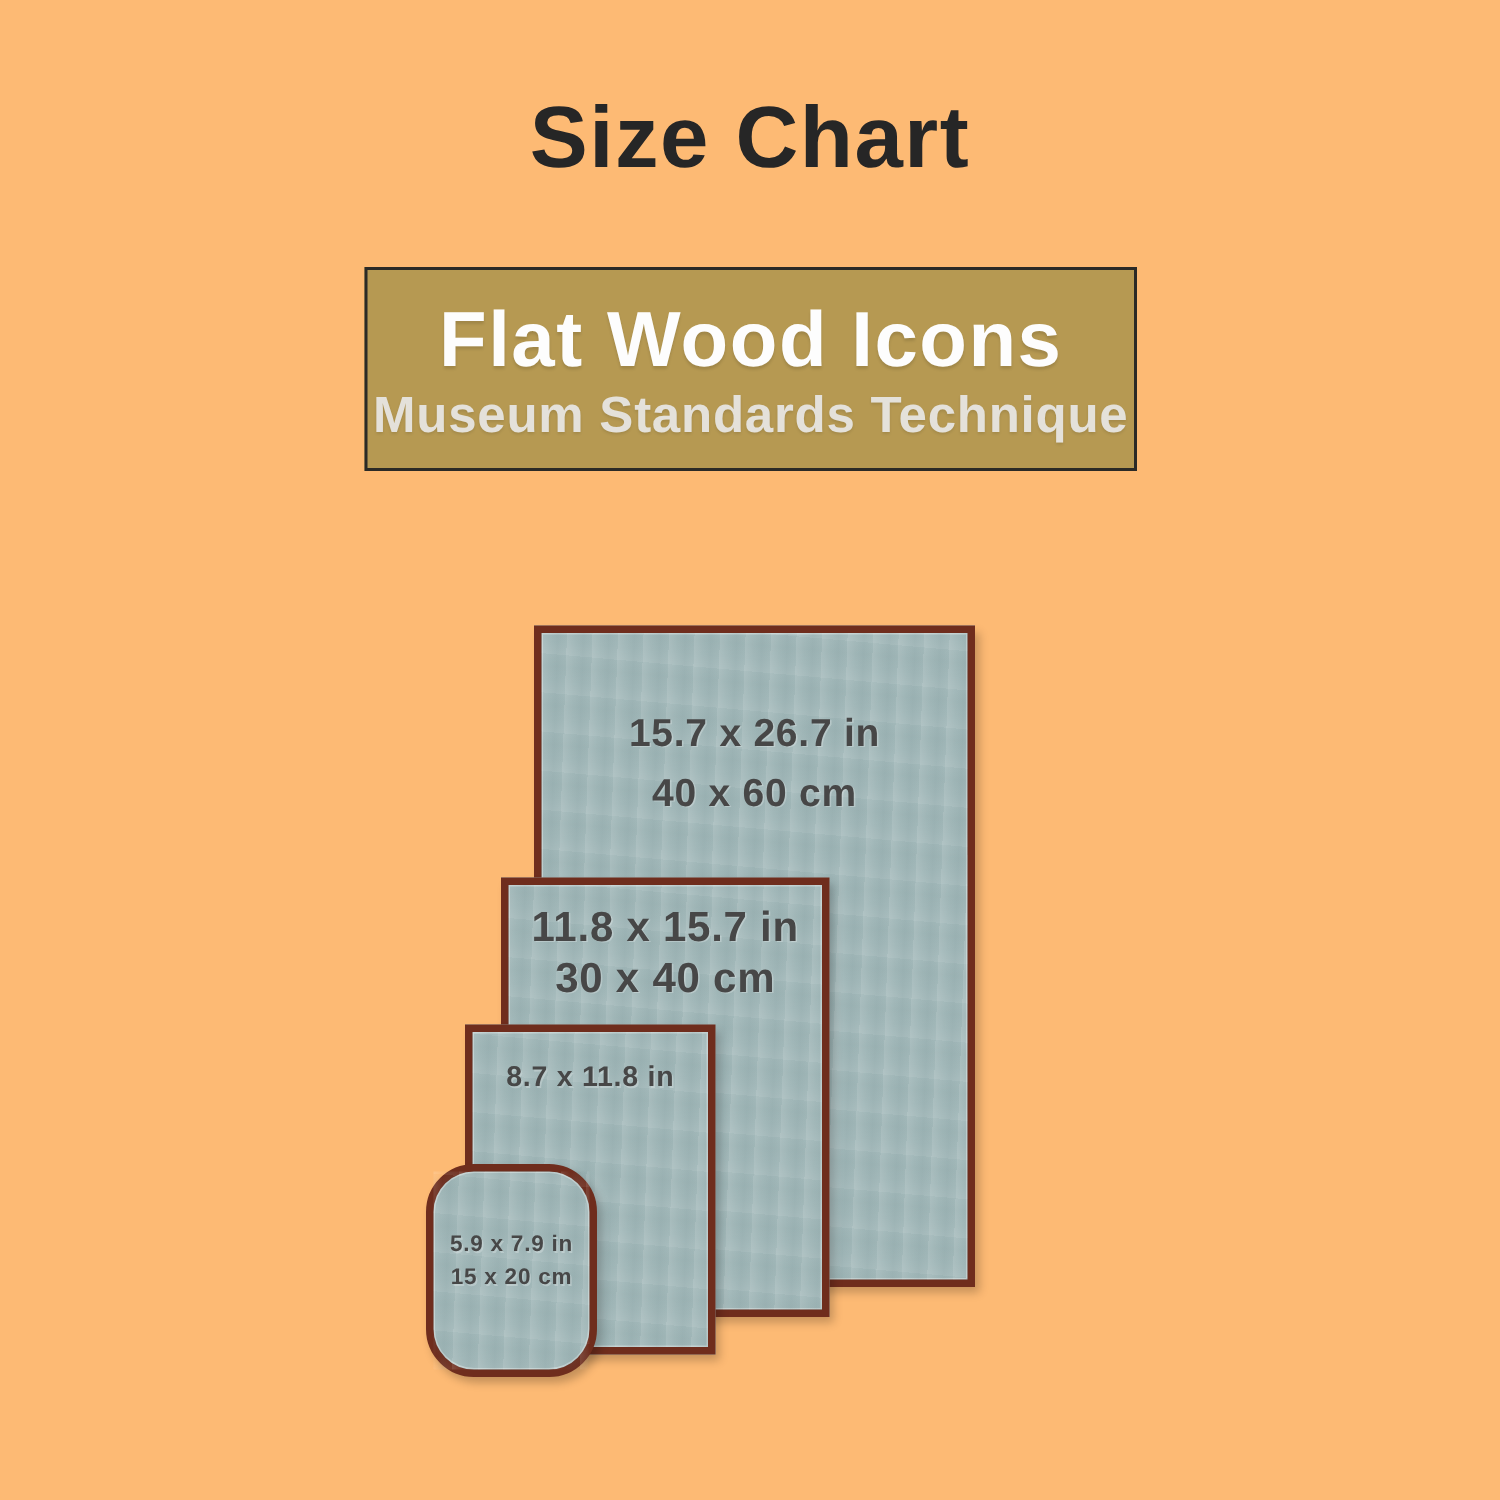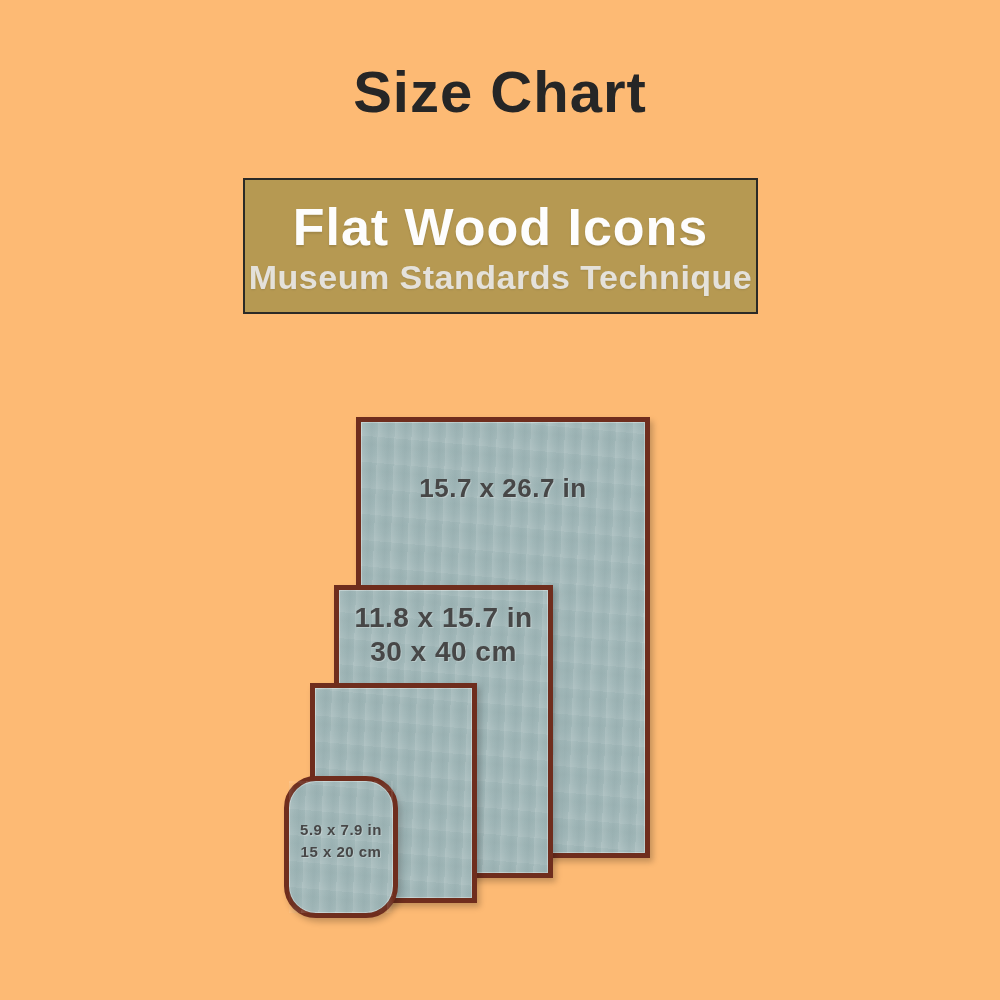--- a/index.html
+++ b/index.html
@@ -111,32 +111,34 @@
   <h1 class="page-title">Size Chart</h1>
 
   <div class="banner">
     <div class="banner-title">Flat Wood Icons</div>
     <div class="banner-subtitle">Museum Standards Technique</div>
   </div>
 
   <div class="panel panel-1">
     <div class="panel-label">
       <div>15.7 x 26.7 in</div>
+      <div>40 x 60 cm</div>
     </div>
   </div>
 
   <div class="panel panel-2">
     <div class="panel-label">
       <div>11.8 x 15.7 in</div>
       <div>30 x 40 cm</div>
     </div>
   </div>
 
   <div class="panel panel-3">
     <div class="panel-label">
+      <div>8.7 x 11.8 in</div>
     </div>
   </div>
 
   <div class="panel panel-4">
     <div class="panel-label">
       <div>5.9 x 7.9 in</div>
       <div>15 x 20 cm</div>
     </div>
   </div>
 

